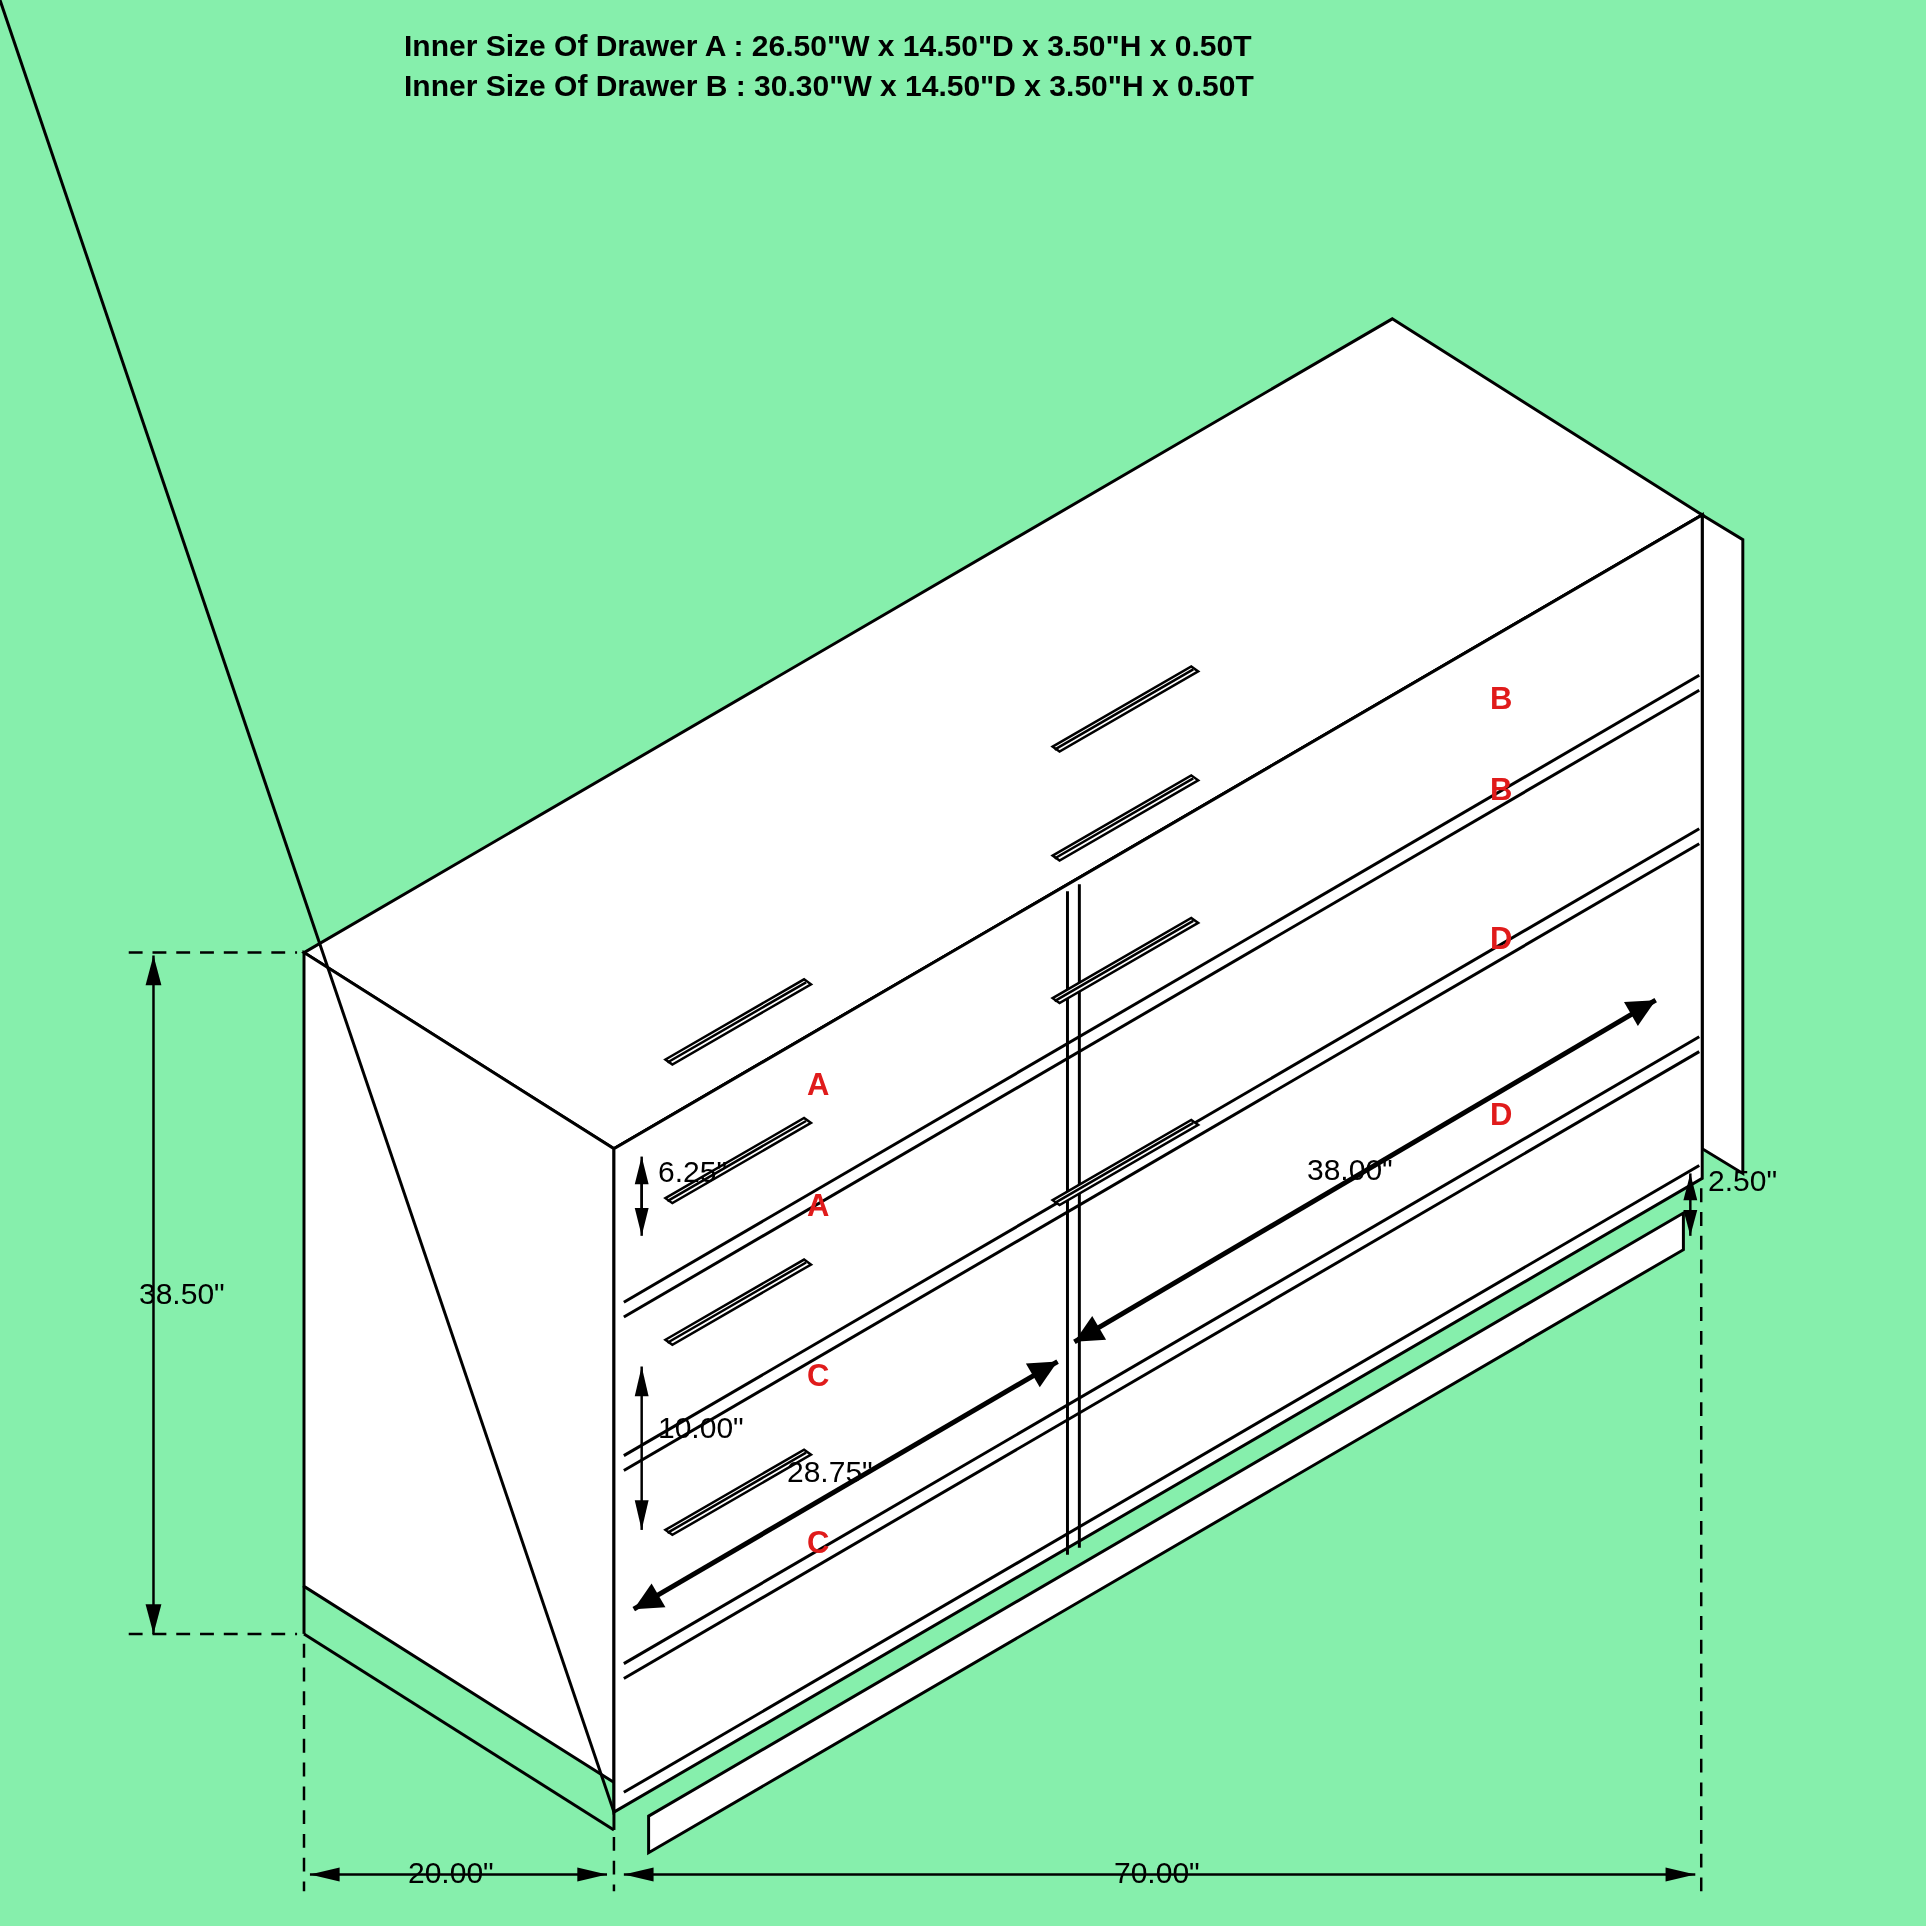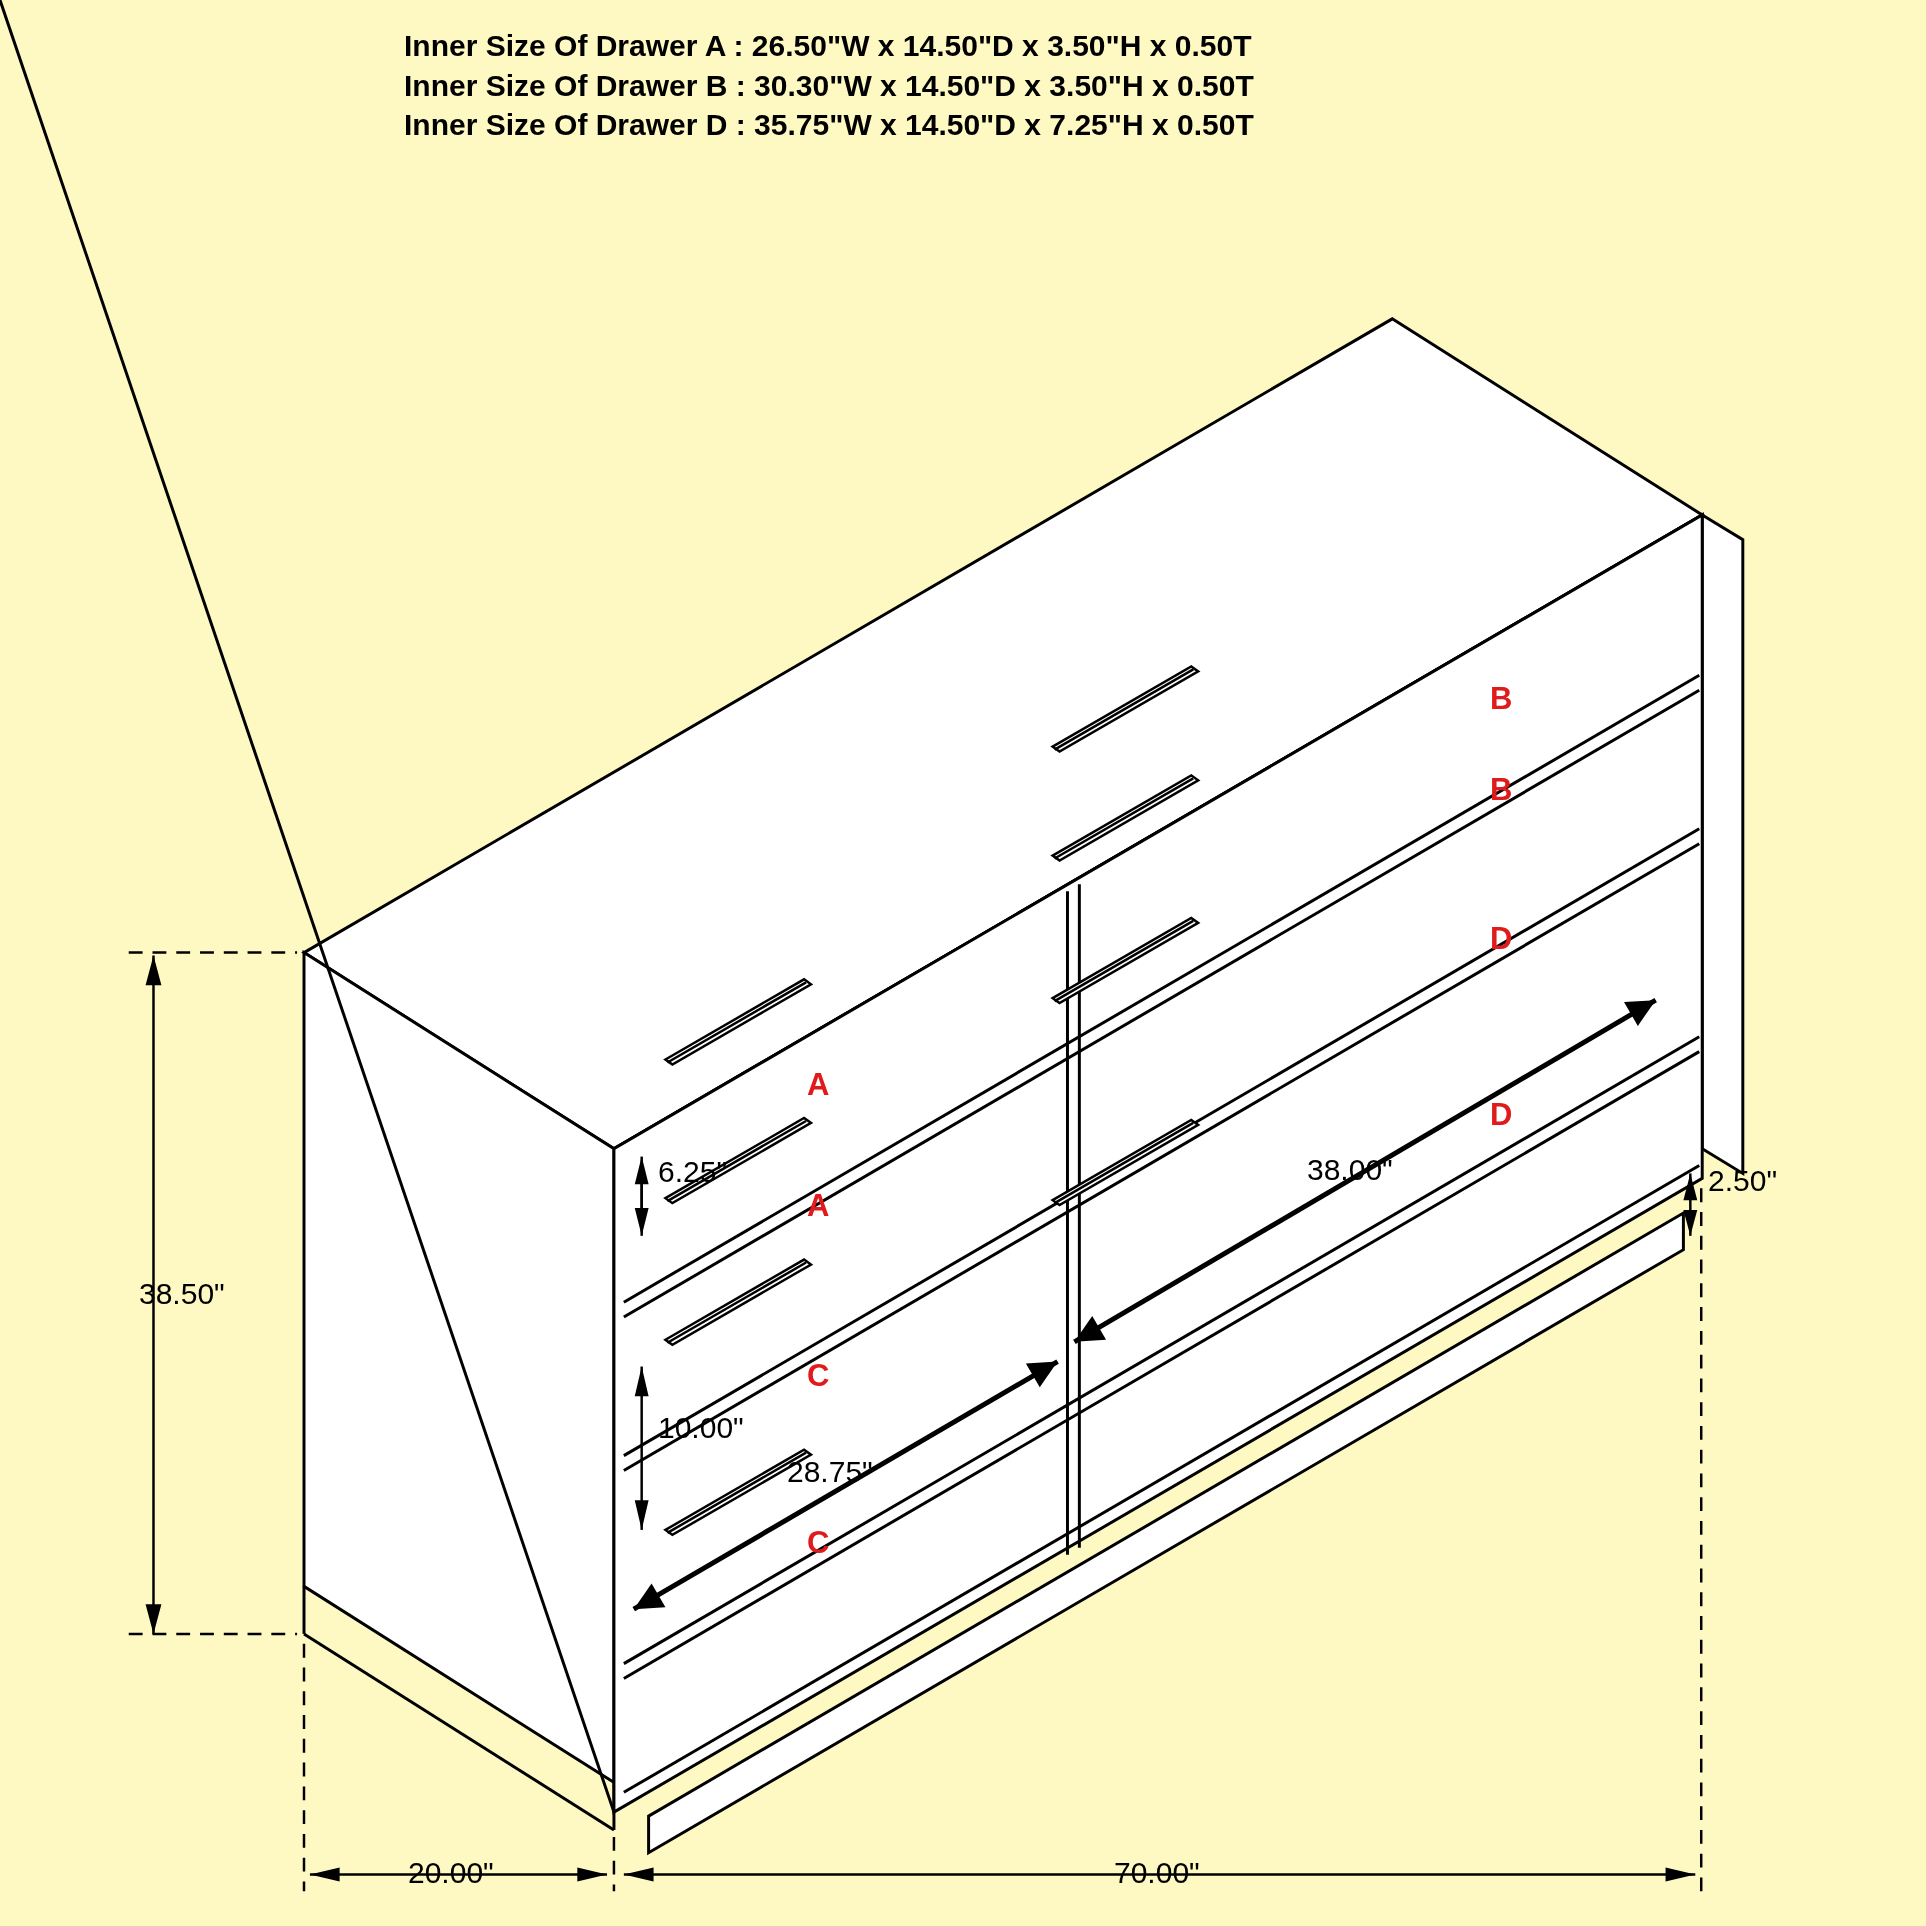--- a/index.html
+++ b/index.html
@@ -4,21 +4,21 @@
 <style>
   html, body {
     margin: 0;
     padding: 0;
     background: #ffffff;
   }
   #page {
     position: relative;
     width: 1927px;
     height: 1927px;
-    background: #fef9c3;
+    background: #86efac;
     font-family: "Liberation Sans", sans-serif;
     overflow: hidden;
   }
   .spec-block {
     position: absolute;
     left: 404px;
     top: 26px;
     font-size: 30px;
     font-weight: bold;
     color: #000000;
@@ -50,21 +50,20 @@
   }
 </style>
 </head>
 <body>
 
 <div id="page">
 
   <div class="spec-block">
     <span class="spec-line">Inner Size Of Drawer A : 26.50"W x 14.50"D x 3.50"H x 0.50T</span>
     <span class="spec-line">Inner Size Of Drawer B : 30.30"W x 14.50"D x 3.50"H x 0.50T</span>
-    <span class="spec-line">Inner Size Of Drawer D : 35.75"W x 14.50"D x 7.25"H x 0.50T</span>
   </div>
 
   <svg class="diagram" viewBox="0 0 1946 1946">
     <g fill="none" stroke="#000000" stroke-width="3" stroke-linejoin="miter" stroke-linecap="butt">
 
       <g>
         <polygon points="1406,322 1719,520 620,1160 307,962" fill="#ffffff" stroke="#000000" stroke-width="3"></polygon>
       </g>
 
       <g>

